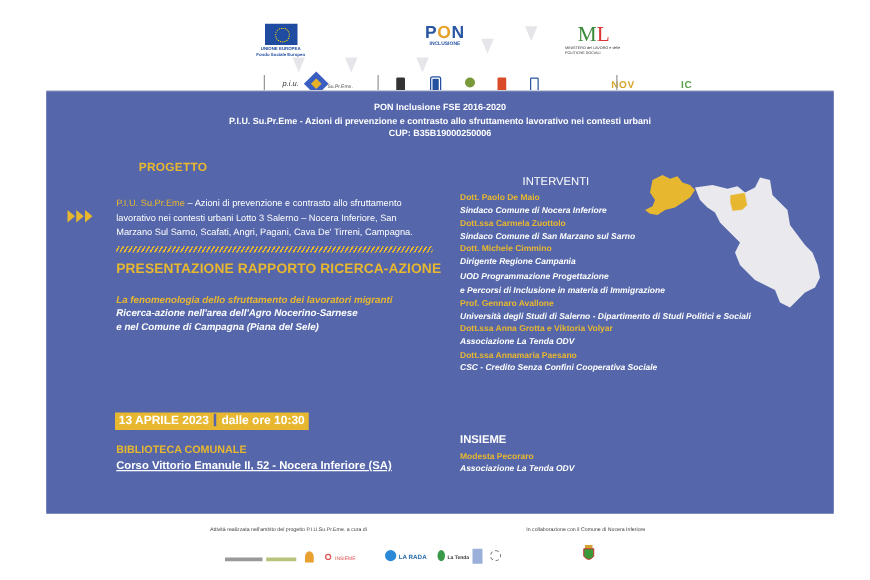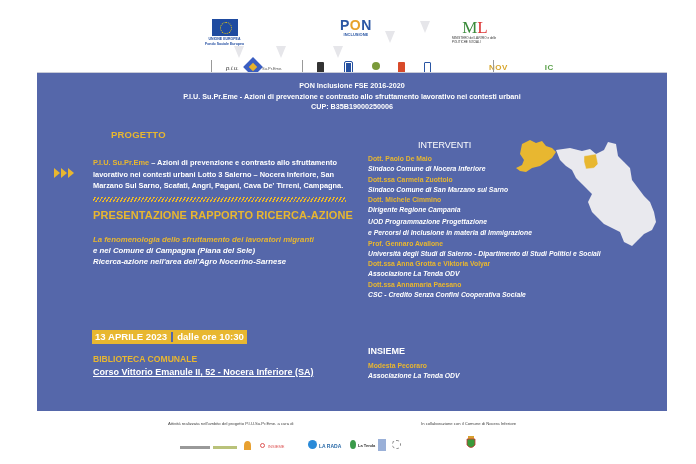--- a/index.html
+++ b/index.html
@@ -30,21 +30,21 @@
   .novic span { color: #5aa04a; margin-left: 37px; }
 
   
   .panel { position: absolute; left: 37px; top: 73px; width: 630px; height: 338px; background: #5567aa; box-shadow: 0 -1px 0 #c8cbd8; }
   .hdr { position: absolute; left: 0; top: 8px; width: 630px; text-align: center; color: #ffffff; font-size: 7.2px; line-height: 10.5px; font-weight: bold; }
 
   .yellow { color: #e8b730; }
   .white { color: #ffffff; }
 
   .sec-title { position: absolute; font-weight: bold; font-size: 9.5px; letter-spacing: 0.2px; }
-  .body-txt { position: absolute; font-size: 7.4px; line-height: 11.5px; color: #ffffff; font-weight: bold; }
+  .body-txt { position: absolute; font-size: 7.4px; line-height: 11.5px; color: #ffffff; font-weight: normal; }
   .chevrons { position: absolute; left: 17px; top: 95px; display: flex; }
   .chev { width: 0; height: 0; border-top: 5px solid transparent; border-bottom: 5px solid transparent; border-left: 6px solid #e8b730; margin-right: 1px; }
   .hatch { position: absolute; left: 56px; top: 215px; width: 253px; height: 5px; background: repeating-linear-gradient(-60deg, #e8b730 0 1.2px, transparent 1.2px 3px); }
 
   .pres-title { position: absolute; left: 56px; top: 172px; font-size: 11px; font-weight: bold; color: #e8b730; letter-spacing: 0.1px; }
   .pres-sub { position: absolute; left: 56px; top: 195px; font-size: 7.8px; font-style: italic; font-weight: bold; line-height: 11px; }
   .date-badge { position: absolute; left: 92px; top: 330px; height: 14px; background: #e8b730; color: #ffffff; font-weight: bold; font-size: 9.6px; line-height: 14px; padding: 0 3px; white-space: nowrap; }
   .date-badge .sep { display: inline-block; width: 2px; height: 10px; background: #5567aa; vertical-align: middle; margin: 0 4px; }
   .venue-title { position: absolute; left: 93px; top: 354px; color: #e8b730; font-size: 8.6px; font-weight: bold; }
   .venue-addr { position: absolute; left: 93px; top: 367px; color: #ffffff; font-size: 9px; font-weight: bold; text-decoration: underline; }
@@ -128,22 +128,22 @@
   <div class="body-txt" style="left:56px;top:84px;">
     <div><span class="yellow">P.I.U. Su.Pr.Eme</span><span> – Azioni di prevenzione e contrasto allo sfruttamento</span></div>
     <div>lavorativo nei contesti urbani Lotto 3 Salerno – Nocera Inferiore, San</div>
     <div>Marzano Sul Sarno, Scafati, Angri, Pagani, Cava De' Tirreni, Campagna.</div>
   </div>
   <div class="hatch" style="top:124px;"></div>
 
   <div class="pres-title" style="top:124px;margin-top:12px;">PRESENTAZIONE RAPPORTO RICERCA-AZIONE</div>
   <div class="pres-sub" style="top:161px;">
     <div class="yellow">La fenomenologia dello sfruttamento dei lavoratori migranti</div>
+    <div class="white">Ricerca-azione nell'area dell'Agro Nocerino-Sarnese</div>
     <div class="white">e nel Comune di Campagna (Piana del Sele)</div>
-    <div class="white">Ricerca-azione nell'area dell'Agro Nocerino-Sarnese</div>
   </div>
 
   <div class="date-badge" style="left:55px;top:257px;">
     <span>13 APRILE 2023</span><span class="sep"></span><span>dalle ore 10:30</span>
   </div>
   <div class="venue-title" style="left:56px;top:281px;">BIBLIOTECA COMUNALE</div>
   <div class="venue-addr" style="left:56px;top:294px;">Corso Vittorio Emanule II, 52 - Nocera Inferiore (SA)</div>
 
   <div class="int-title" style="top:67px;">INTERVENTI</div>
   <div class="speakers">

